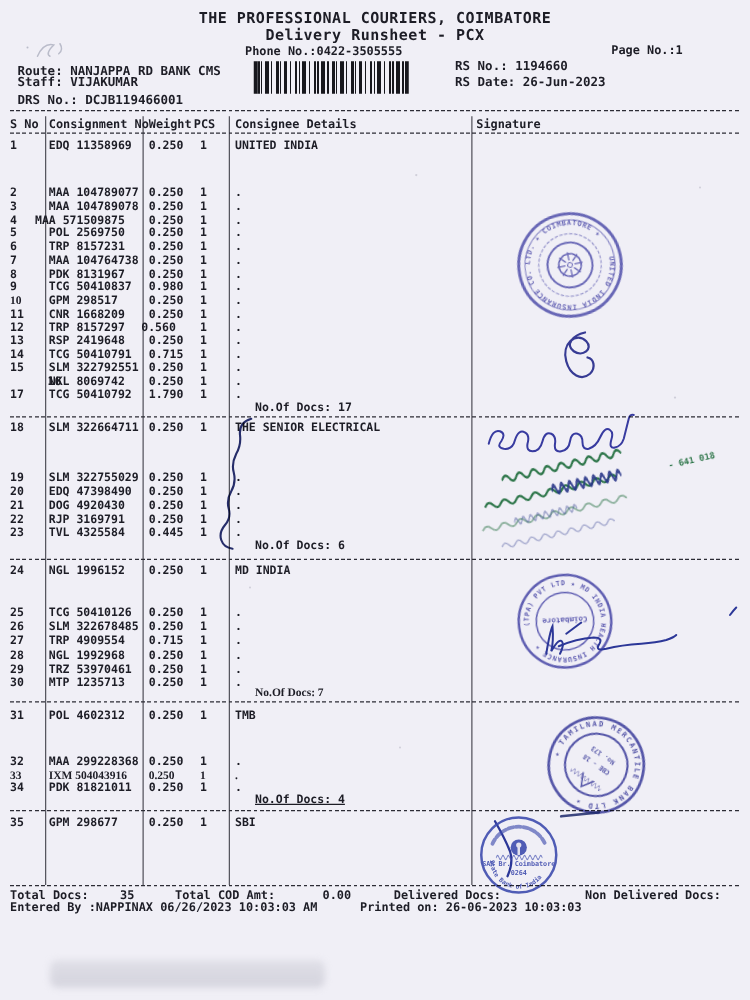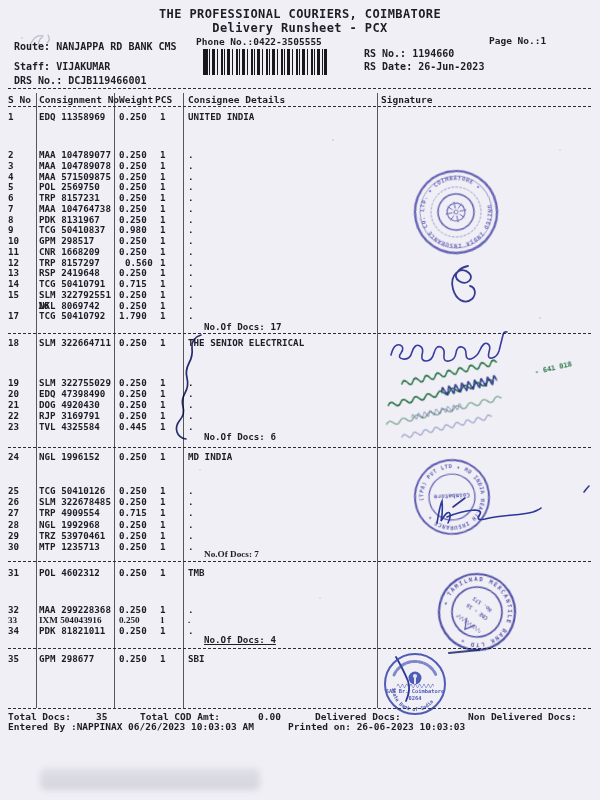--- a/index.html
+++ b/index.html
@@ -27,21 +27,21 @@
           background:linear-gradient(#d0d0d9,#b9b9c5);opacity:.5;filter:blur(3px);}
 </style>
 </head>
 <body>
 
 <div class="t t12 center" style="top:8px">THE PROFESSIONAL COURIERS, COIMBATORE</div>
 <div class="t t12 center" style="top:22px">Delivery Runsheet - PCX</div>
 <div class="t" style="left:196px;top:37px">Phone No.:0422-3505555</div>
 <div class="t" style="left:489px;top:36px">Page No.:1</div>
 
-<div class="t t10" style="left:14px;top:41px">Route: NANJAPPA RD BANK CMS</div>
+<div class="t t10" style="left:14px;top:52px">Route: NANJAPPA RD BANK CMS</div>
 <div class="t t10" style="left:14px;top:61px">Staff: VIJAKUMAR</div>
 <div class="t t10" style="left:14px;top:75px">DRS No.: DCJB119466001</div>
 
 <div id="barcode"></div>
 
 <div class="t t10" style="left:364px;top:48px">RS No.: 1194660</div>
 <div class="t t10" style="left:364px;top:61px">RS Date: 26-Jun-2023</div>
 
 <div class="dash" style="top:88px"></div>
 <div class="t" style="left:8px;top:95px">S No</div>
@@ -80,21 +80,21 @@
     </div>
     <div class="row" style="top: 159.75px;">
       <span class="cell" style="left: 8px;">3</span>
       <span class="cell" style="left: 39px;">MAA 104789078</span>
       <span class="cell" style="left: 119px;">0.250</span>
       <span class="cell" style="left: 160px;">1</span>
       <span class="cell" style="left: 188px;">.</span>
     </div>
     <div class="row" style="top: 170.5px;">
       <span class="cell" style="left: 8px;">4</span>
-      <span class="cell" style="left: 39px;">MAA 571509875</span>
+      <span class="cell" style="left: 28px;">MAA 571509875</span>
       <span class="cell" style="left: 119px;">0.250</span>
       <span class="cell" style="left: 160px;">1</span>
       <span class="cell" style="left: 188px;">.</span>
     </div>
     <div class="row" style="top: 181.25px;">
       <span class="cell" style="left: 8px;">5</span>
       <span class="cell" style="left: 39px;">POL 2569750</span>
       <span class="cell" style="left: 119px;">0.250</span>
       <span class="cell" style="left: 160px;">1</span>
       <span class="cell" style="left: 188px;">.</span>
@@ -121,37 +121,37 @@
       <span class="cell" style="left: 188px;">.</span>
     </div>
     <div class="row" style="top: 224.25px;">
       <span class="cell" style="left: 8px;">9</span>
       <span class="cell" style="left: 39px;">TCG 50410837</span>
       <span class="cell" style="left: 119px;">0.980</span>
       <span class="cell" style="left: 160px;">1</span>
       <span class="cell" style="left: 188px;">.</span>
     </div>
     <div class="row" style="top: 235px;">
-      <span class="cell" style="left: 8px;">10</span>
+      <span class="cell" style="left: 8px; font-family: Liberation Serif, serif;">10</span>
       <span class="cell" style="left: 39px;">GPM 298517</span>
       <span class="cell" style="left: 119px;">0.250</span>
       <span class="cell" style="left: 160px;">1</span>
       <span class="cell" style="left: 188px;">.</span>
     </div>
     <div class="row" style="top: 245.75px;">
       <span class="cell" style="left: 8px;">11</span>
       <span class="cell" style="left: 39px;">CNR 1668209</span>
       <span class="cell" style="left: 119px;">0.250</span>
       <span class="cell" style="left: 160px;">1</span>
       <span class="cell" style="left: 188px;">.</span>
     </div>
     <div class="row" style="top: 256.5px;">
       <span class="cell" style="left: 8px;">12</span>
       <span class="cell" style="left: 39px;">TRP 8157297</span>
-      <span class="cell" style="left: 125px;">0.560</span>
+      <span class="cell" style="left: 113px;">0.560</span>
       <span class="cell" style="left: 160px;">1</span>
       <span class="cell" style="left: 188px;">.</span>
     </div>
     <div class="row" style="top: 267.25px;">
       <span class="cell" style="left: 8px;">13</span>
       <span class="cell" style="left: 39px;">RSP 2419648</span>
       <span class="cell" style="left: 119px;">0.250</span>
       <span class="cell" style="left: 160px;">1</span>
       <span class="cell" style="left: 188px;">.</span>
     </div>

